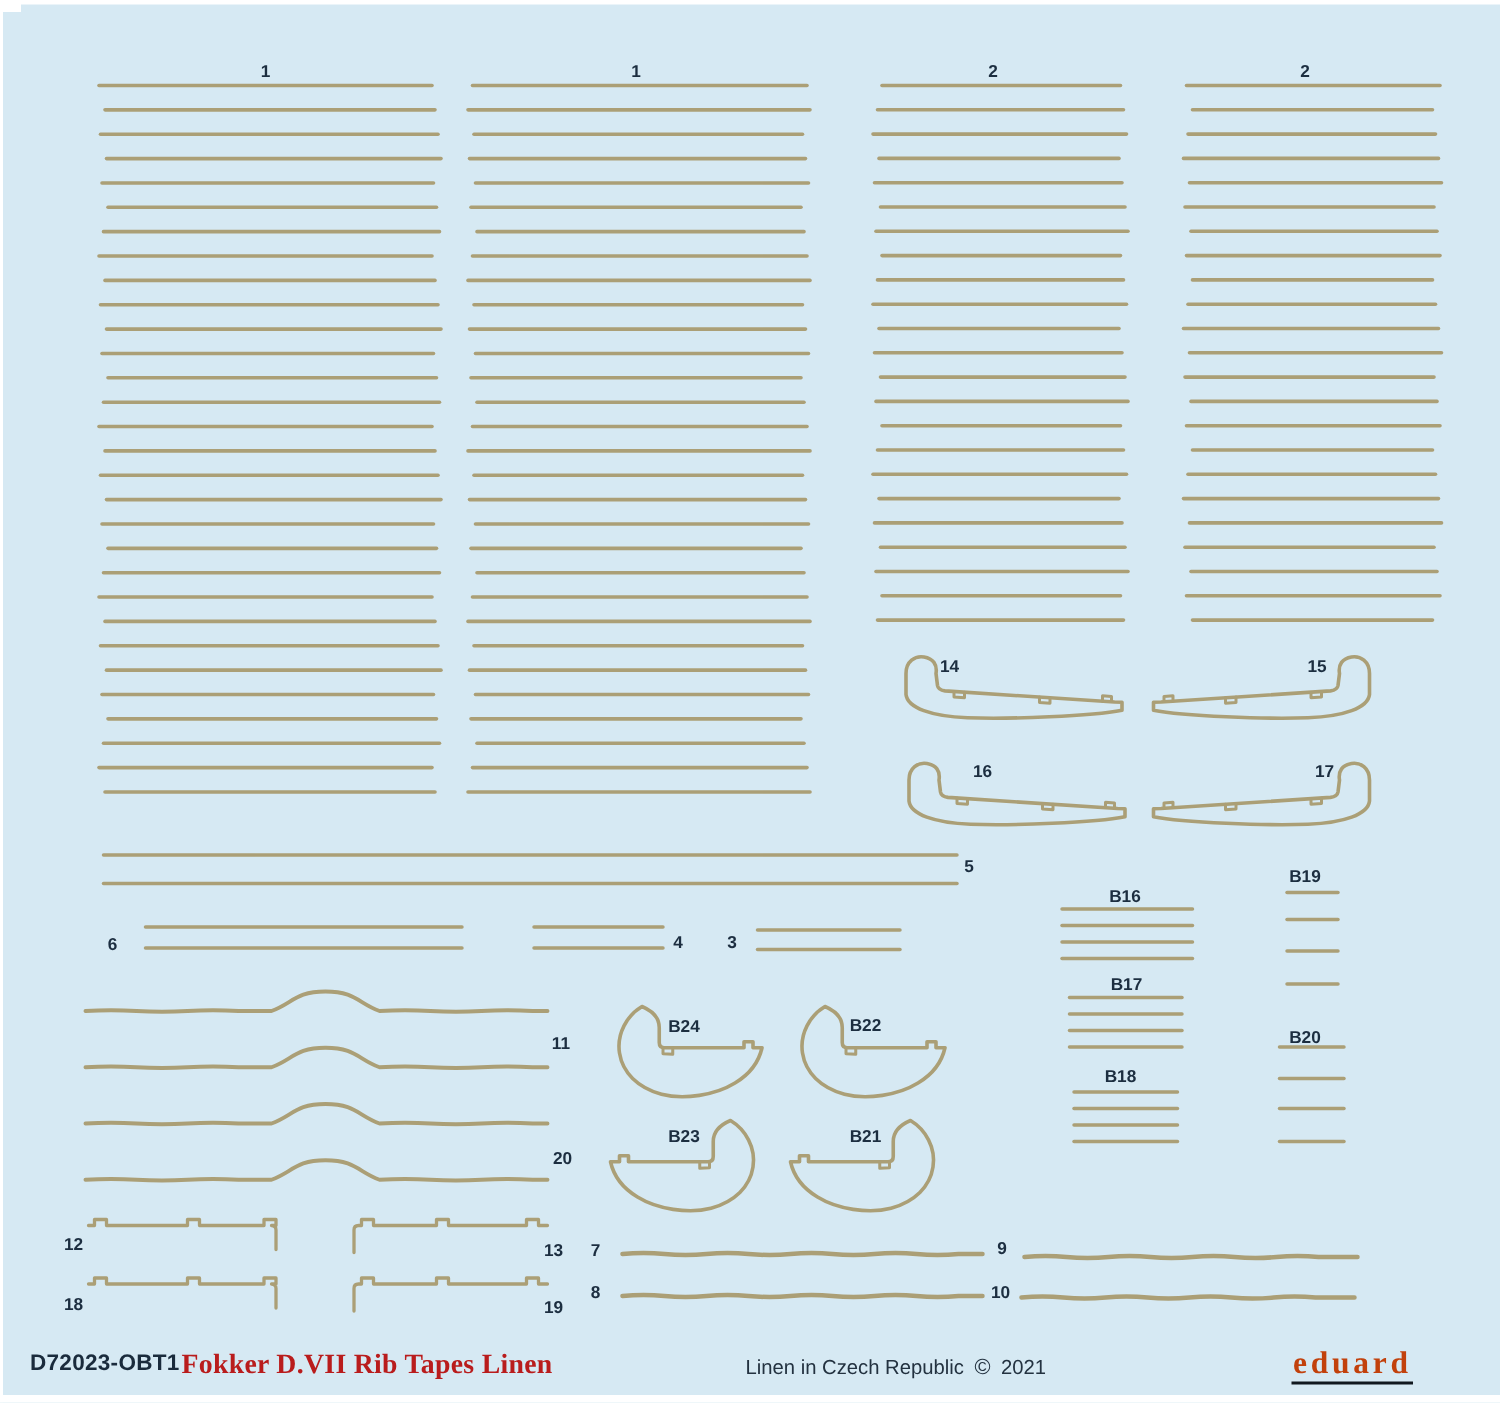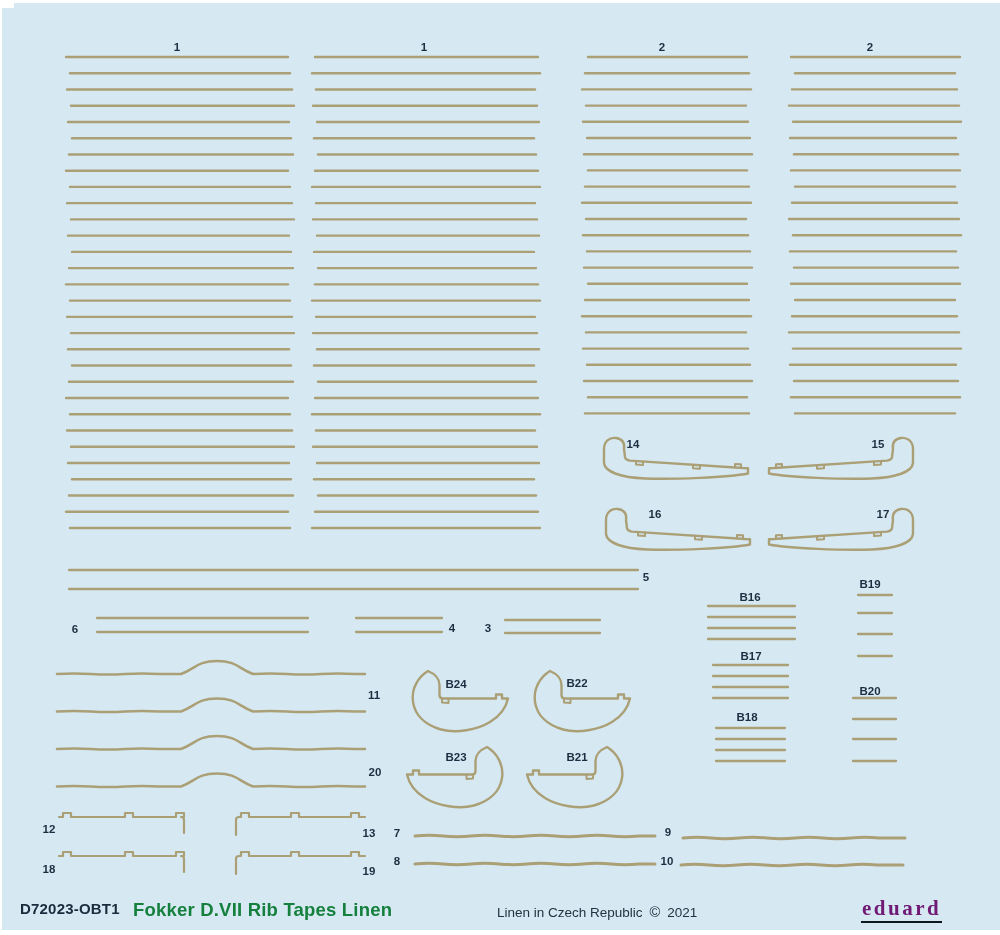--- a/index.html
+++ b/index.html
@@ -9,27 +9,27 @@
     font-family:"Liberation Sans",sans-serif;
   }
   #art{position:absolute;left:0;top:0;}
   .edge{position:absolute;background:#ffffff;}
   .edge-top{left:0;top:0;width:1000px;height:3px;}
   .edge-corner{left:0;top:0;width:14px;height:8px;}
   .edge-left{left:0;top:0;width:2px;height:935px;}
   .edge-bottom{left:0;top:930px;width:1000px;height:5px;}
   .footer-text{position:absolute;white-space:nowrap;line-height:1;}
   #f-code{left:20px;top:901px;font-size:15px;font-weight:bold;color:#1a2b3c;letter-spacing:.2px;}
-  #f-title{left:133px;top:901px;font-size:18.5px;font-weight:bold;color:#15803d;letter-spacing:.2px;}
+  #f-title{left:121px;top:901px;font-size:18.5px;font-weight:bold;color:#b91c1c;letter-spacing:.2px;font-family:Liberation Serif, serif;}
   #f-made{left:497px;top:905px;font-size:13.5px;color:#233240;}
   #f-made .sym{margin:0 7px;font-size:14.5px;}
   #f-brand{
     left:861px;top:898px;font-size:21px;font-weight:bold;
     font-family:"Liberation Serif",serif;letter-spacing:2.5px;
-    color:#701a75;border-bottom:2.5px solid #10181f;padding:0 1px 2px 1px;
+    color:#c2410c;border-bottom:2.5px solid #10181f;padding:0 1px 2px 1px;
   }
 </style>
 </head>
 <body>
 
 <div class="sheet">
   <svg id="art" width="1000" height="935" viewBox="0 0 1000 935">
       <g>
         <line fill="none" stroke="#ab9f76" stroke-width="2.4" stroke-linecap="round" stroke-linejoin="round" x1="66" y1="57" x2="288" y2="57"></line>
         <line fill="none" stroke="#ab9f76" stroke-width="2.4" stroke-linecap="round" stroke-linejoin="round" x1="70" y1="73.24" x2="290" y2="73.24"></line>

